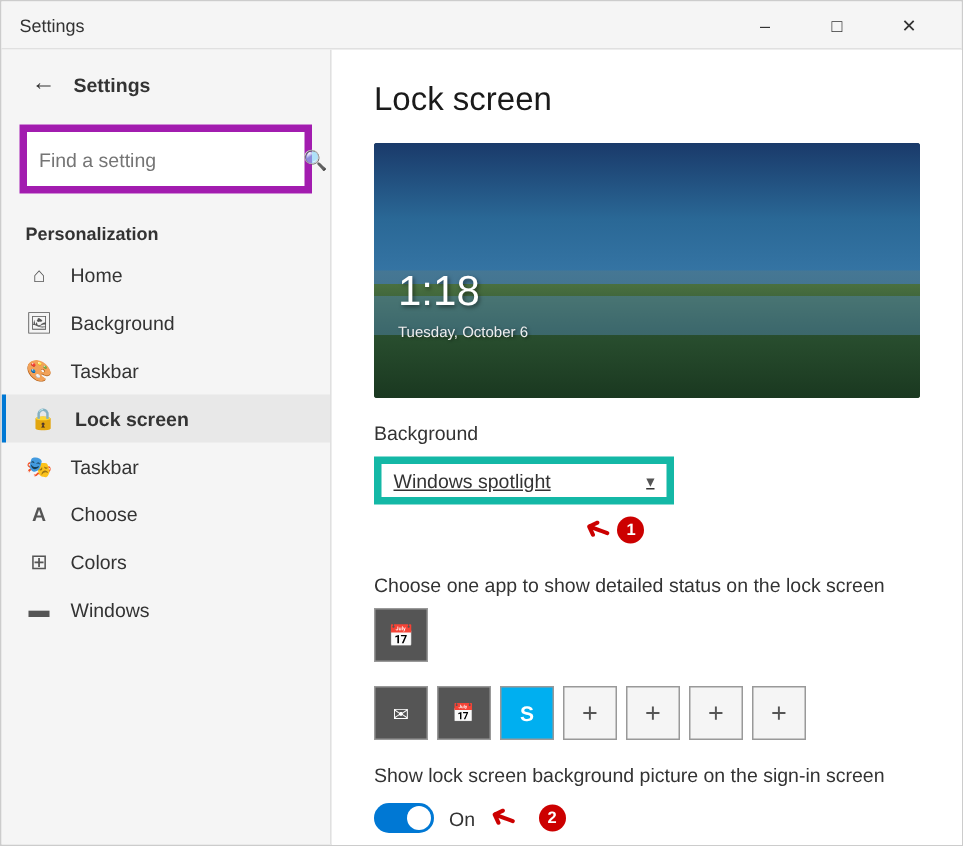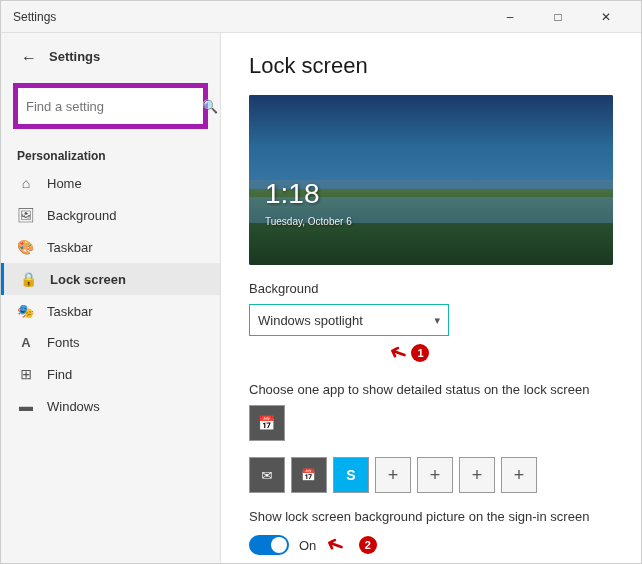--- a/index.html
+++ b/index.html
@@ -187,29 +187,30 @@
     }
     .dropdown-wrapper {
       display: flex;
       align-items: center;
       gap: 8px;
       margin-bottom: 4px;
     }
     .dropdown {
       width: 200px;
       height: 32px;
-      border: 1px solid #14b8a6;
+      border: 5px solid #14b8a6;
       background: #fff;
       padding: 0 8px;
       font-size: 13px;
       color: #333;
       display: flex;
       align-items: center;
       justify-content: space-between;
       cursor: pointer;
+      text-decoration: underline;
     }
     .dropdown-chevron { font-size: 11px; color: #555; }
     .annotation-number {
       display: inline-flex;
       align-items: center;
       justify-content: center;
       width: 18px;
       height: 18px;
       background: #cc0000;
       color: #fff;
@@ -323,25 +324,25 @@
       <div class="nav-item active">
         <span class="nav-icon">🔒</span>
         <span class="nav-label">Lock screen</span>
       </div>
       <div class="nav-item">
         <span class="nav-icon">🎭</span>
         <span class="nav-label">Taskbar</span>
       </div>
       <div class="nav-item">
         <span class="nav-icon" style="font-weight:bold;font-size:13px;">A</span>
-        <span class="nav-label">Fonts</span>
+        <span class="nav-label">Choose</span>
       </div>
       <div class="nav-item">
         <span class="nav-icon">⊞</span>
-        <span class="nav-label">Find</span>
+        <span class="nav-label">Colors</span>
       </div>
       <div class="nav-item">
         <span class="nav-icon">▬</span>
         <span class="nav-label">Windows</span>
       </div>
     </div>
 
     <div class="main">
       <div class="page-title">Lock screen</div>
 

